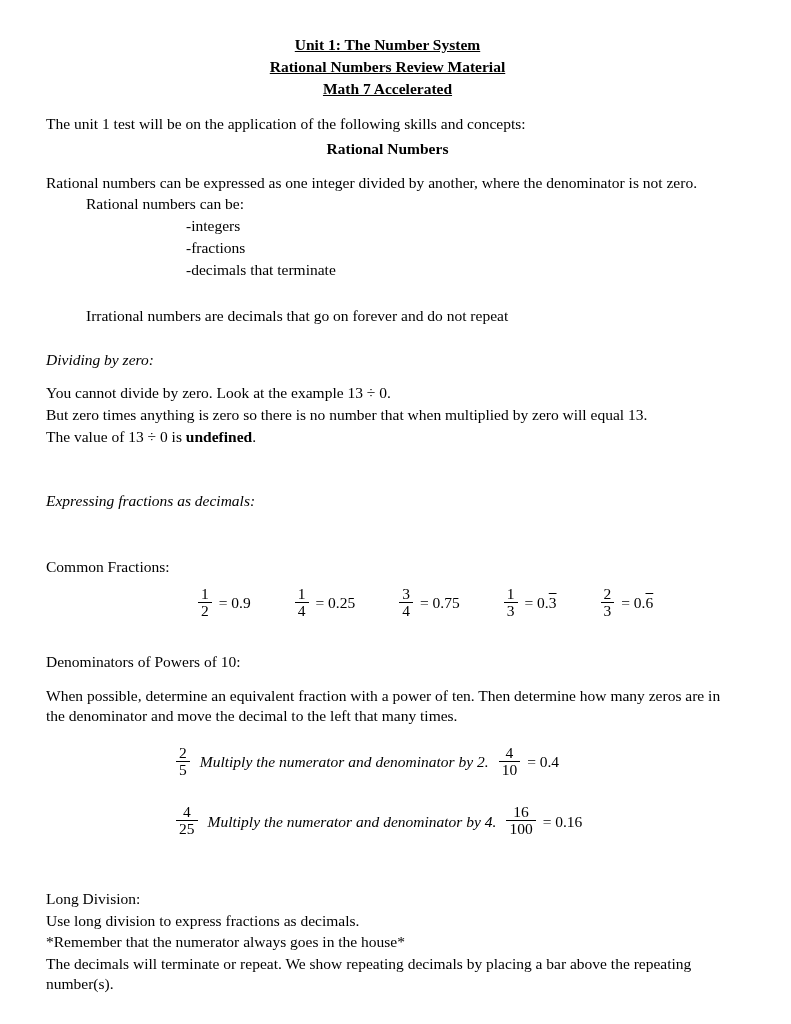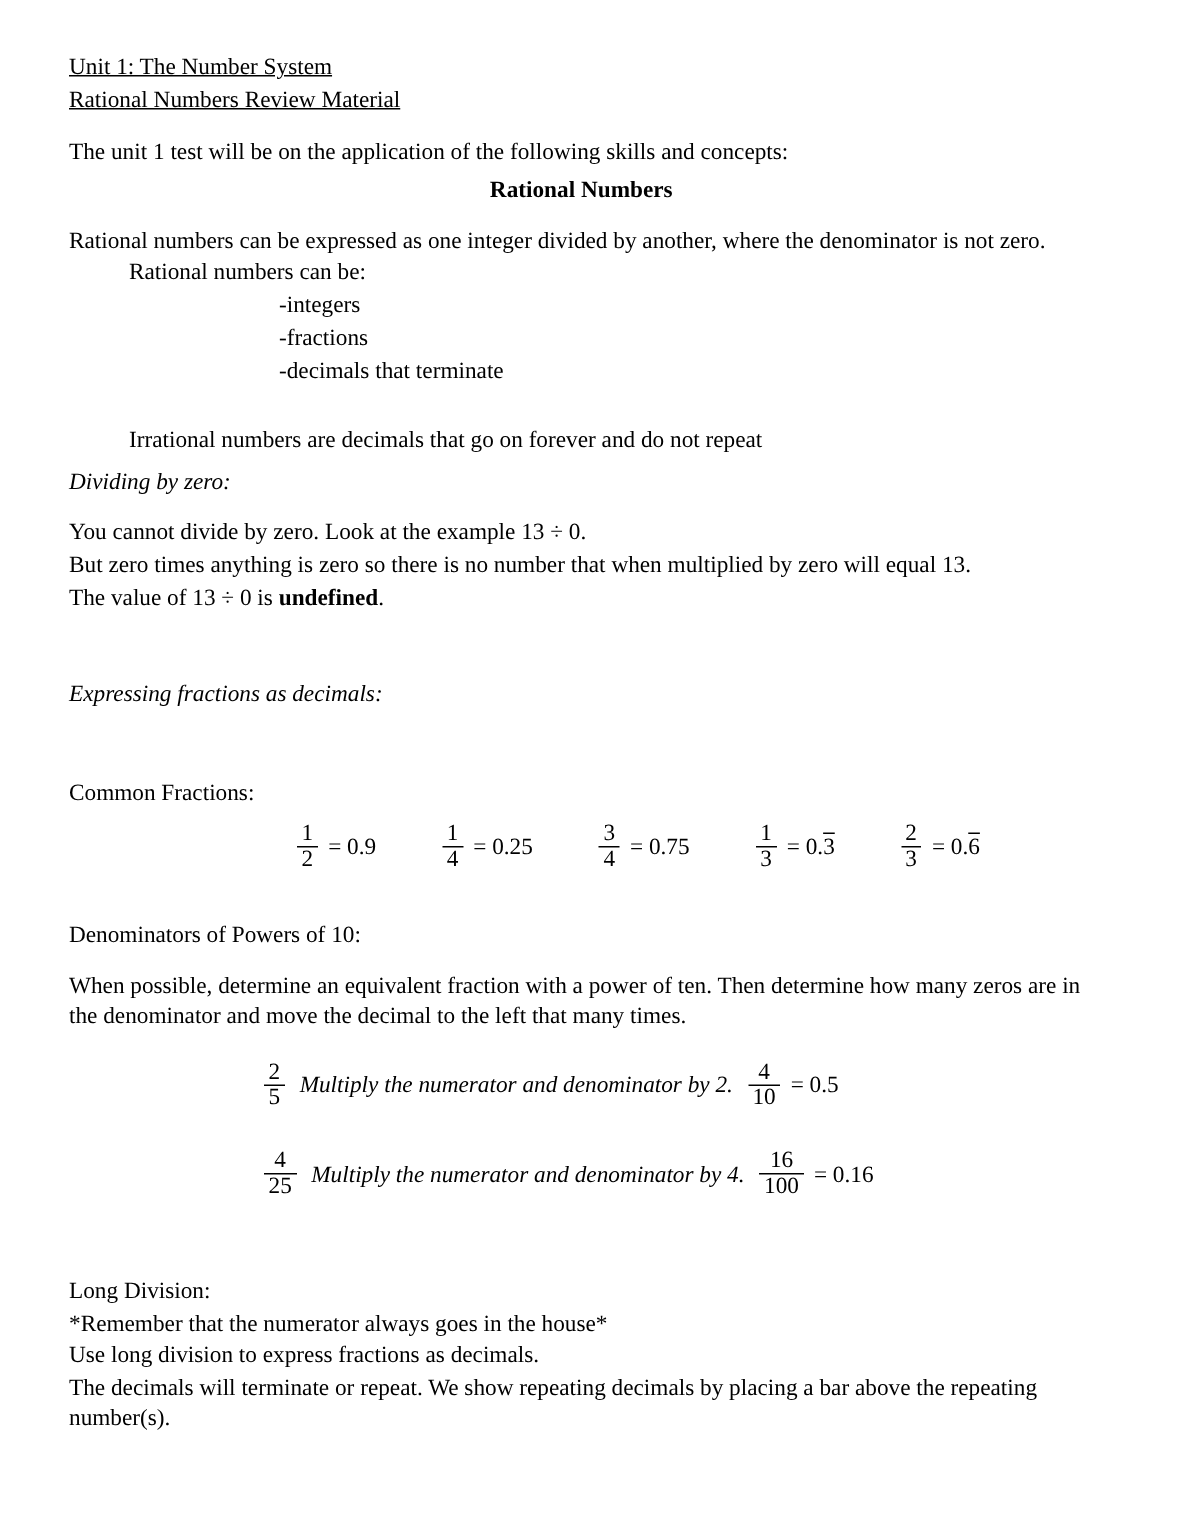--- a/index.html
+++ b/index.html
@@ -16,21 +16,22 @@
     line-height: 1.28;
   }
   .page {
     position: relative;
     width: 791px;
     height: 1024px;
     box-sizing: border-box;
     padding: 34px 62px 0 46px;
   }
   .title-block {
-    font-weight: normal;
+    text-align: center;
+    font-weight: bold;
     line-height: 1.42;
   }
   .title-line {
     display: block;
   }
   .title-line span {
     text-decoration: underline;
   }
   .para {
     margin-top: 14px;
@@ -41,21 +42,21 @@
     margin-top: 5px;
   }
   .indent-1 {
     margin-left: 40px;
   }
   .indent-2 {
     margin-left: 140px;
   }
   .italic-head {
     font-style: italic;
-    margin-top: 8px;
+    margin-top: 24px;
   }
   .line {
     margin-top: 2px;
   }
   .blank-underline {
     display: inline-block;
     border-bottom: 1px solid #000;
     width: 46px;
     height: 0.85em;
     vertical-align: baseline;
@@ -117,20 +118,21 @@
   }
 </style>
 </head>
 <body>
 
 <div class="page">
 
   <div class="title-block">
     <div class="title-line"><span>Unit 1: The Number System</span></div>
     <div class="title-line"><span>Rational Numbers Review Material</span></div>
+    <div class="title-line"><span>Math 7 Accelerated</span></div>
   </div>
 
   <div class="para">The unit 1 test will be on the application of the following skills and concepts:</div>
 
   <div class="section-head">Rational Numbers</div>
 
   <div class="para">Rational numbers can be expressed as one integer divided by another, where the denominator is not zero.</div>
 
   <div class="line indent-1">Rational numbers can be:</div>
   <div class="line indent-2">-integers</div>
@@ -200,34 +202,34 @@
   <div class="pow10-row r1">
     <span class="frac">
       <span class="num">2</span>
       <span class="den">5</span>
     </span>
     <span class="pow10-text">Multiply the numerator and denominator by 2.</span>
     <span class="frac">
       <span class="num">4</span>
       <span class="den">10</span>
     </span>
-    <span style="margin-left:5px;">= 0.5</span>
+    <span style="margin-left:5px;">= 0.4</span>
   </div>
 
   <div class="pow10-row r2">
     <span class="frac">
       <span class="num">4</span>
       <span class="den">25</span>
     </span>
     <span class="pow10-text">Multiply the numerator and denominator by 4.</span>
     <span class="frac">
       <span class="num">16</span>
       <span class="den">100</span>
     </span>
     <span style="margin-left:5px;">= 0.16</span>
   </div>
 
   <div class="long-div">Long Division:</div>
+  <div class="line">Use long division to express fractions as decimals.</div>
   <div class="line">*Remember that the numerator always goes in the house*</div>
-  <div class="line">Use long division to express fractions as decimals.</div>
   <div class="line">The decimals will terminate or repeat.  We show repeating decimals by placing a bar above the repeating number(s).</div>
 
 </div>
 
 </body></html>

